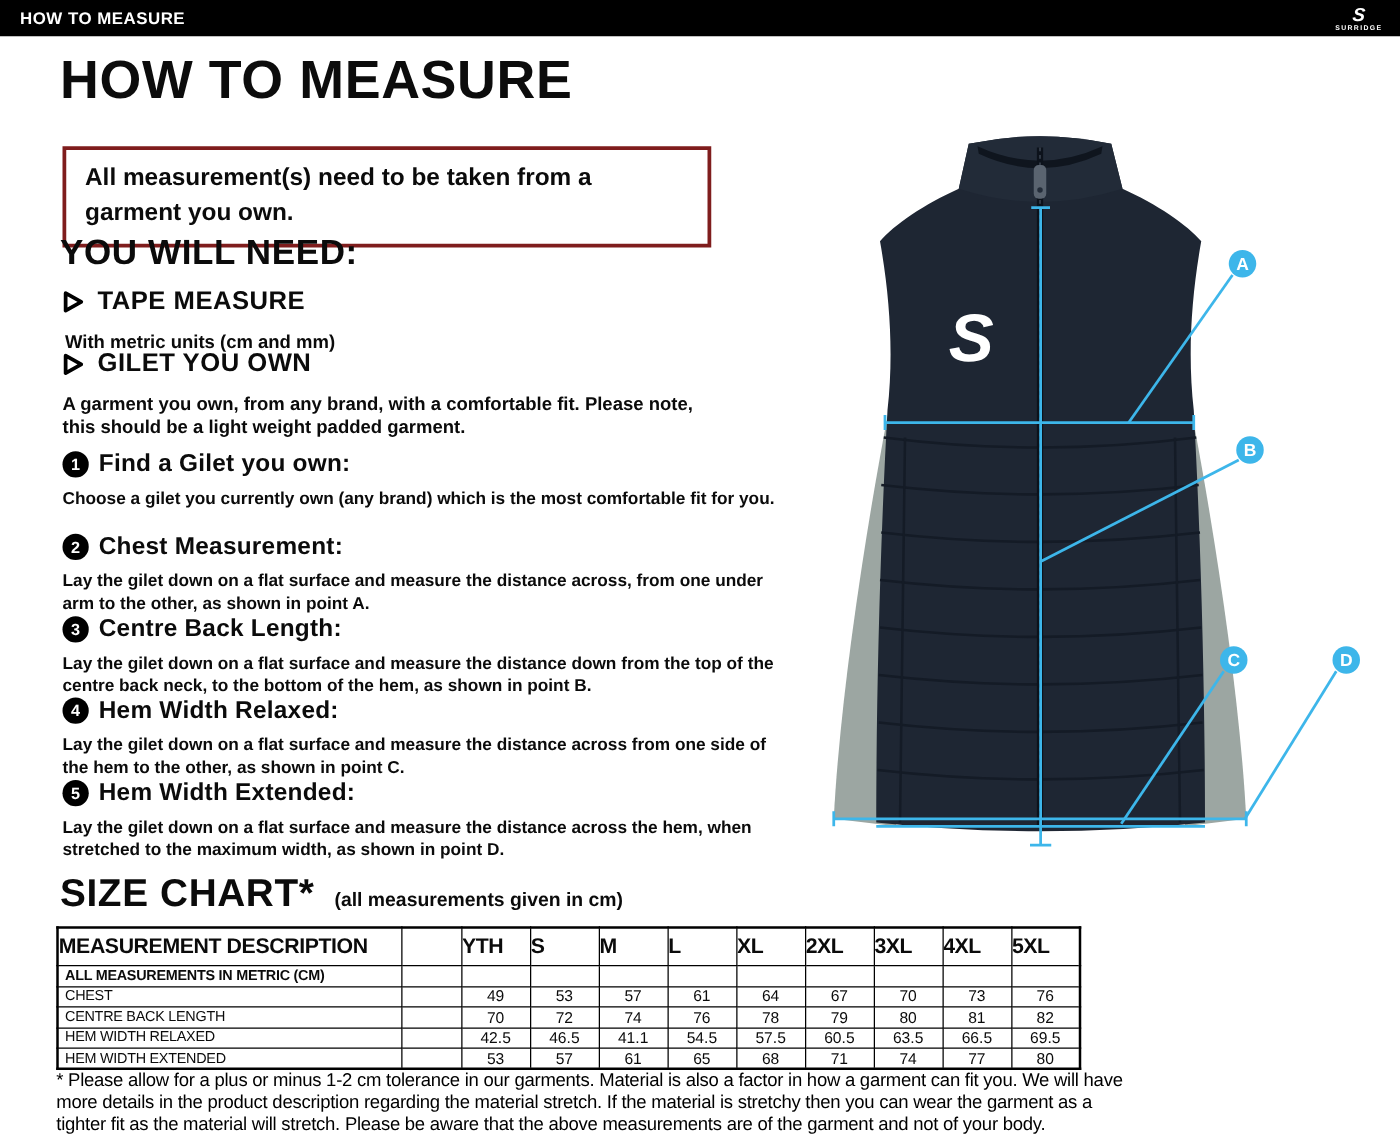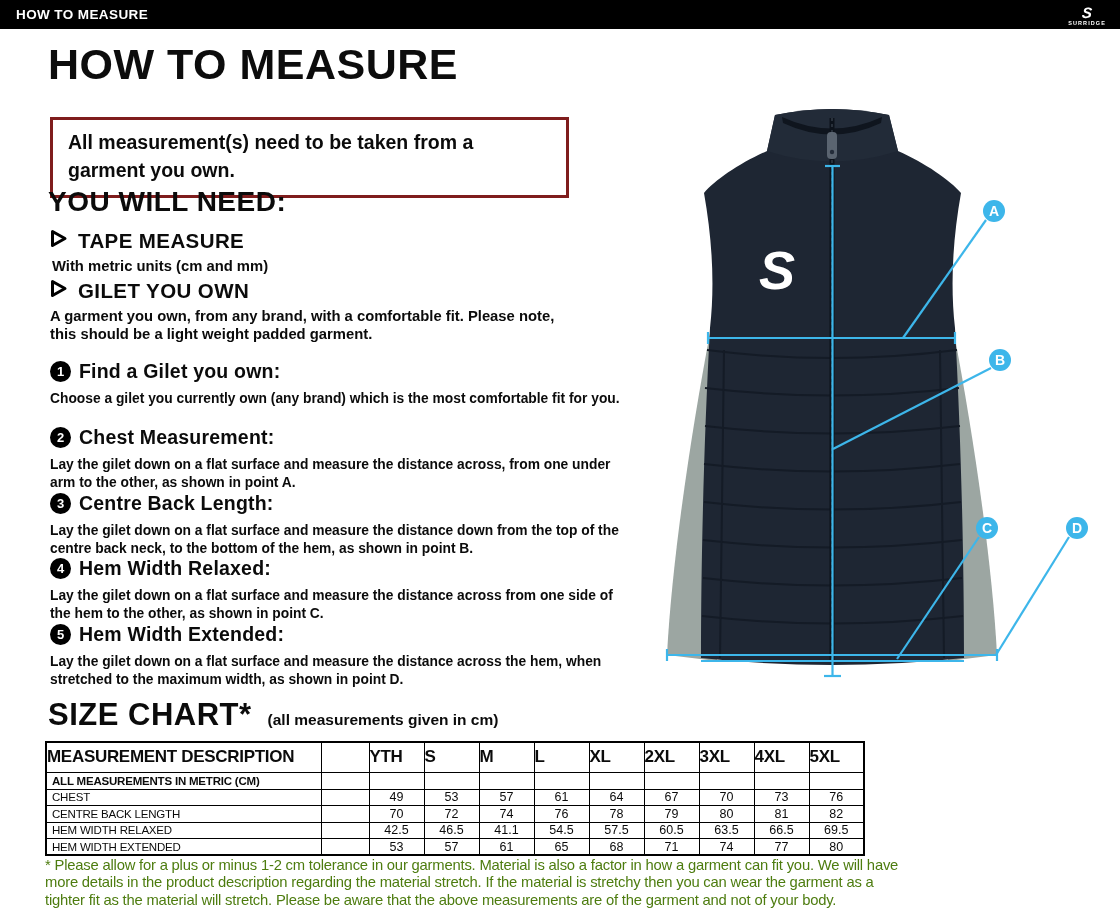--- a/index.html
+++ b/index.html
@@ -15,23 +15,23 @@
   .brand .smark { color:#fff; font-size:15px; font-weight:bold; font-style:italic; transform:skewX(-6deg); }
   .brand .bname { color:#fff; font-size:5.5px; font-weight:bold; letter-spacing:1.1px; margin-top:1px; }
 
   
   .h1 { position:absolute; left:48px; top:40px; font-size:43px; font-weight:700; letter-spacing:.5px; color:#0c0c0c; }
   .notice { position:absolute; left:50px; top:117px; width:519px; border:3px solid #7f1d1d;
             padding:9px 15px 11px 15px; font-size:19.5px; font-weight:bold; line-height:1.42; }
   .ywn-head { position:absolute; left:48px; top:186px; font-size:28px; font-weight:700; letter-spacing:.5px; }
 
   .need-item { position:absolute; left:50px; }
-  .need-row { display:flex; gap:10px; }
+  .need-row { display:flex; align-items:center; gap:10px; }
   .need-title { font-size:20.5px; font-weight:700; letter-spacing:.4px; }
-  .need-desc { font-size:14.8px; font-weight:bold; line-height:1.25; margin-top:4px; }
+  .need-desc { font-size:14.8px; font-weight:bold; line-height:1.25; margin-top:12px; }
   .tri { width:18px; height:19px; flex:0 0 auto; }
 
   .step { position:absolute; left:50px; width:578px; }
   .step-head { display:flex; align-items:center; gap:8px; }
   .step-num { width:21px; height:21px; border-radius:50%; background:#000; color:#fff;
               font-size:13px; font-weight:bold; display:flex; align-items:center; justify-content:center; flex:0 0 auto; }
   .step-title { font-size:19.5px; font-weight:700; letter-spacing:.2px; }
   .step-desc { margin-top:7px; font-size:13.8px; font-weight:bold; line-height:1.28; width:572px; }
 
   
@@ -45,21 +45,21 @@
   tr.hdr { height:30px; }
   tr.hdr th { font-size:17px; font-weight:700; letter-spacing:-.3px; text-align:left; }
   tr.hdr th.desc { text-align:left; }
   tr.sub { height:17px; }
   tr.sub td.desc { font-size:11.5px; font-weight:bold; padding-left:5px; letter-spacing:-.2px; }
   tr.data { height:16.5px; }
   tr.data td.desc { font-size:11.5px; font-weight:normal; padding-left:5px; letter-spacing:-.2px; }
   tr.data td.val { font-size:12.5px; text-align:center; }
 
   .footnote { position:absolute; left:45px; top:857px; width:1068px; font-size:14.8px;
-              letter-spacing:-.2px; line-height:1.18; color:#4d7c0f; }
+              letter-spacing:-.2px; line-height:1.18; color:#000000; }
 
   
   .diagram { position:absolute; left:620px; top:88px; width:500px; height:615px; }
 </style>
 </head>
 <body>
 
 <div class="topbar">
   <span class="topbar-title">HOW TO MEASURE</span>
   <span class="brand">

